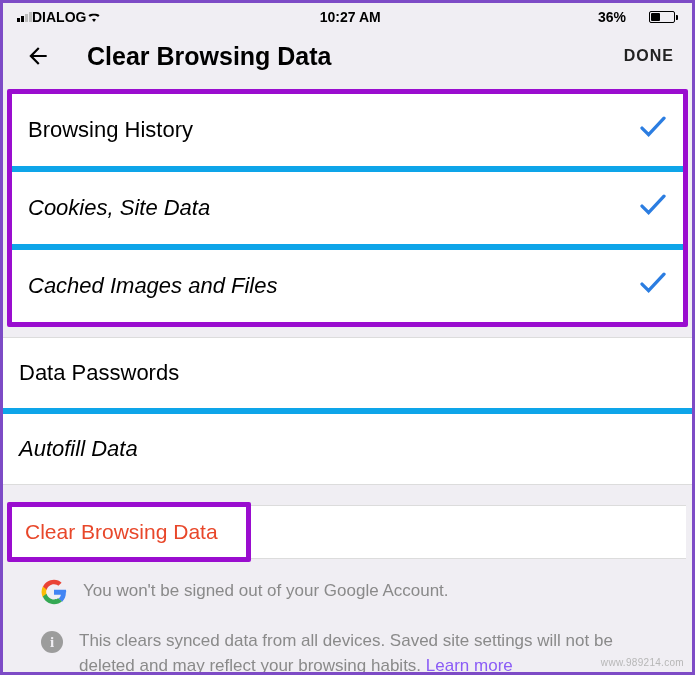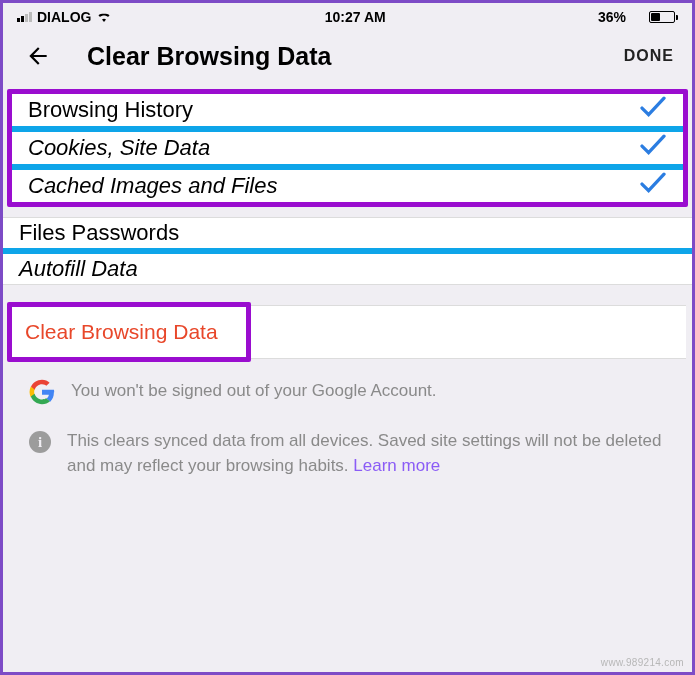--- a/index.html
+++ b/index.html
@@ -20,21 +20,20 @@
       justify-content: space-between;
       align-items: center;
       padding: 6px 14px 4px;
       font-size: 14px;
       font-weight: 600;
       color: #000;
     }
     .status-left {
       display: flex;
       align-items: center;
-      gap: 5px;
     }
     .status-right {
       display: flex;
       align-items: center;
       gap: 23px;
     }
     .signal-bars {
       display: inline-flex;
       align-items: flex-end;
       gap: 1px;
@@ -111,21 +110,21 @@
     }
     .highlight-top {
       border: 5px solid #9a0dcf;
       border-radius: 2px;
       margin: 0 4px;
     }
     .row {
       display: flex;
       align-items: center;
       justify-content: space-between;
-      padding: 2px 16px;
+      padding: 22px 16px;
       font-size: 22px;
       color: #000;
       cursor: pointer;
     }
     .row + .row {
       border-top: 6px solid #0ea5e9;
       font-style: italic;
     }
     .check-icon svg { width: 28px; height: 22px; }
     .spacer { height: 10px; }
@@ -149,21 +148,21 @@
       border-top: 1px solid #dcdcdc;
       border-bottom: 1px solid #dcdcdc;
       padding: 14px 16px;
       font-size: 21px;
       color: #e8472a;
       cursor: pointer;
     }
     .info-block {
       display: flex;
       gap: 16px;
-      padding: 20px 26px 8px;
+      padding: 20px 38px 8px;
       align-items: flex-start;
     }
     .info-text {
       font-size: 17px;
       color: #8a8a8a;
       line-height: 1.45;
     }
     .learn-more {
       color: #8b5cf6;
       cursor: pointer;
@@ -257,21 +256,21 @@
           <path d="M2 11l6 6L22 2" stroke="#2b7de1" stroke-width="3" fill="none" stroke-linecap="round"></path>
         </svg>
     </span>
   </div>
 </div>
 
 <div class="spacer"></div>
 
 <div class="section">
   <div class="row">
-    <span>Files Passwords</span>
+    <span>Data Passwords</span>
   </div>
   <div class="row">
     <span>Autofill Data</span>
   </div>
 </div>
 
 <div class="gap-small"></div>
 
 <div class="clear-btn-wrap">
   <div class="clear-btn">Clear Browsing Data</div>

